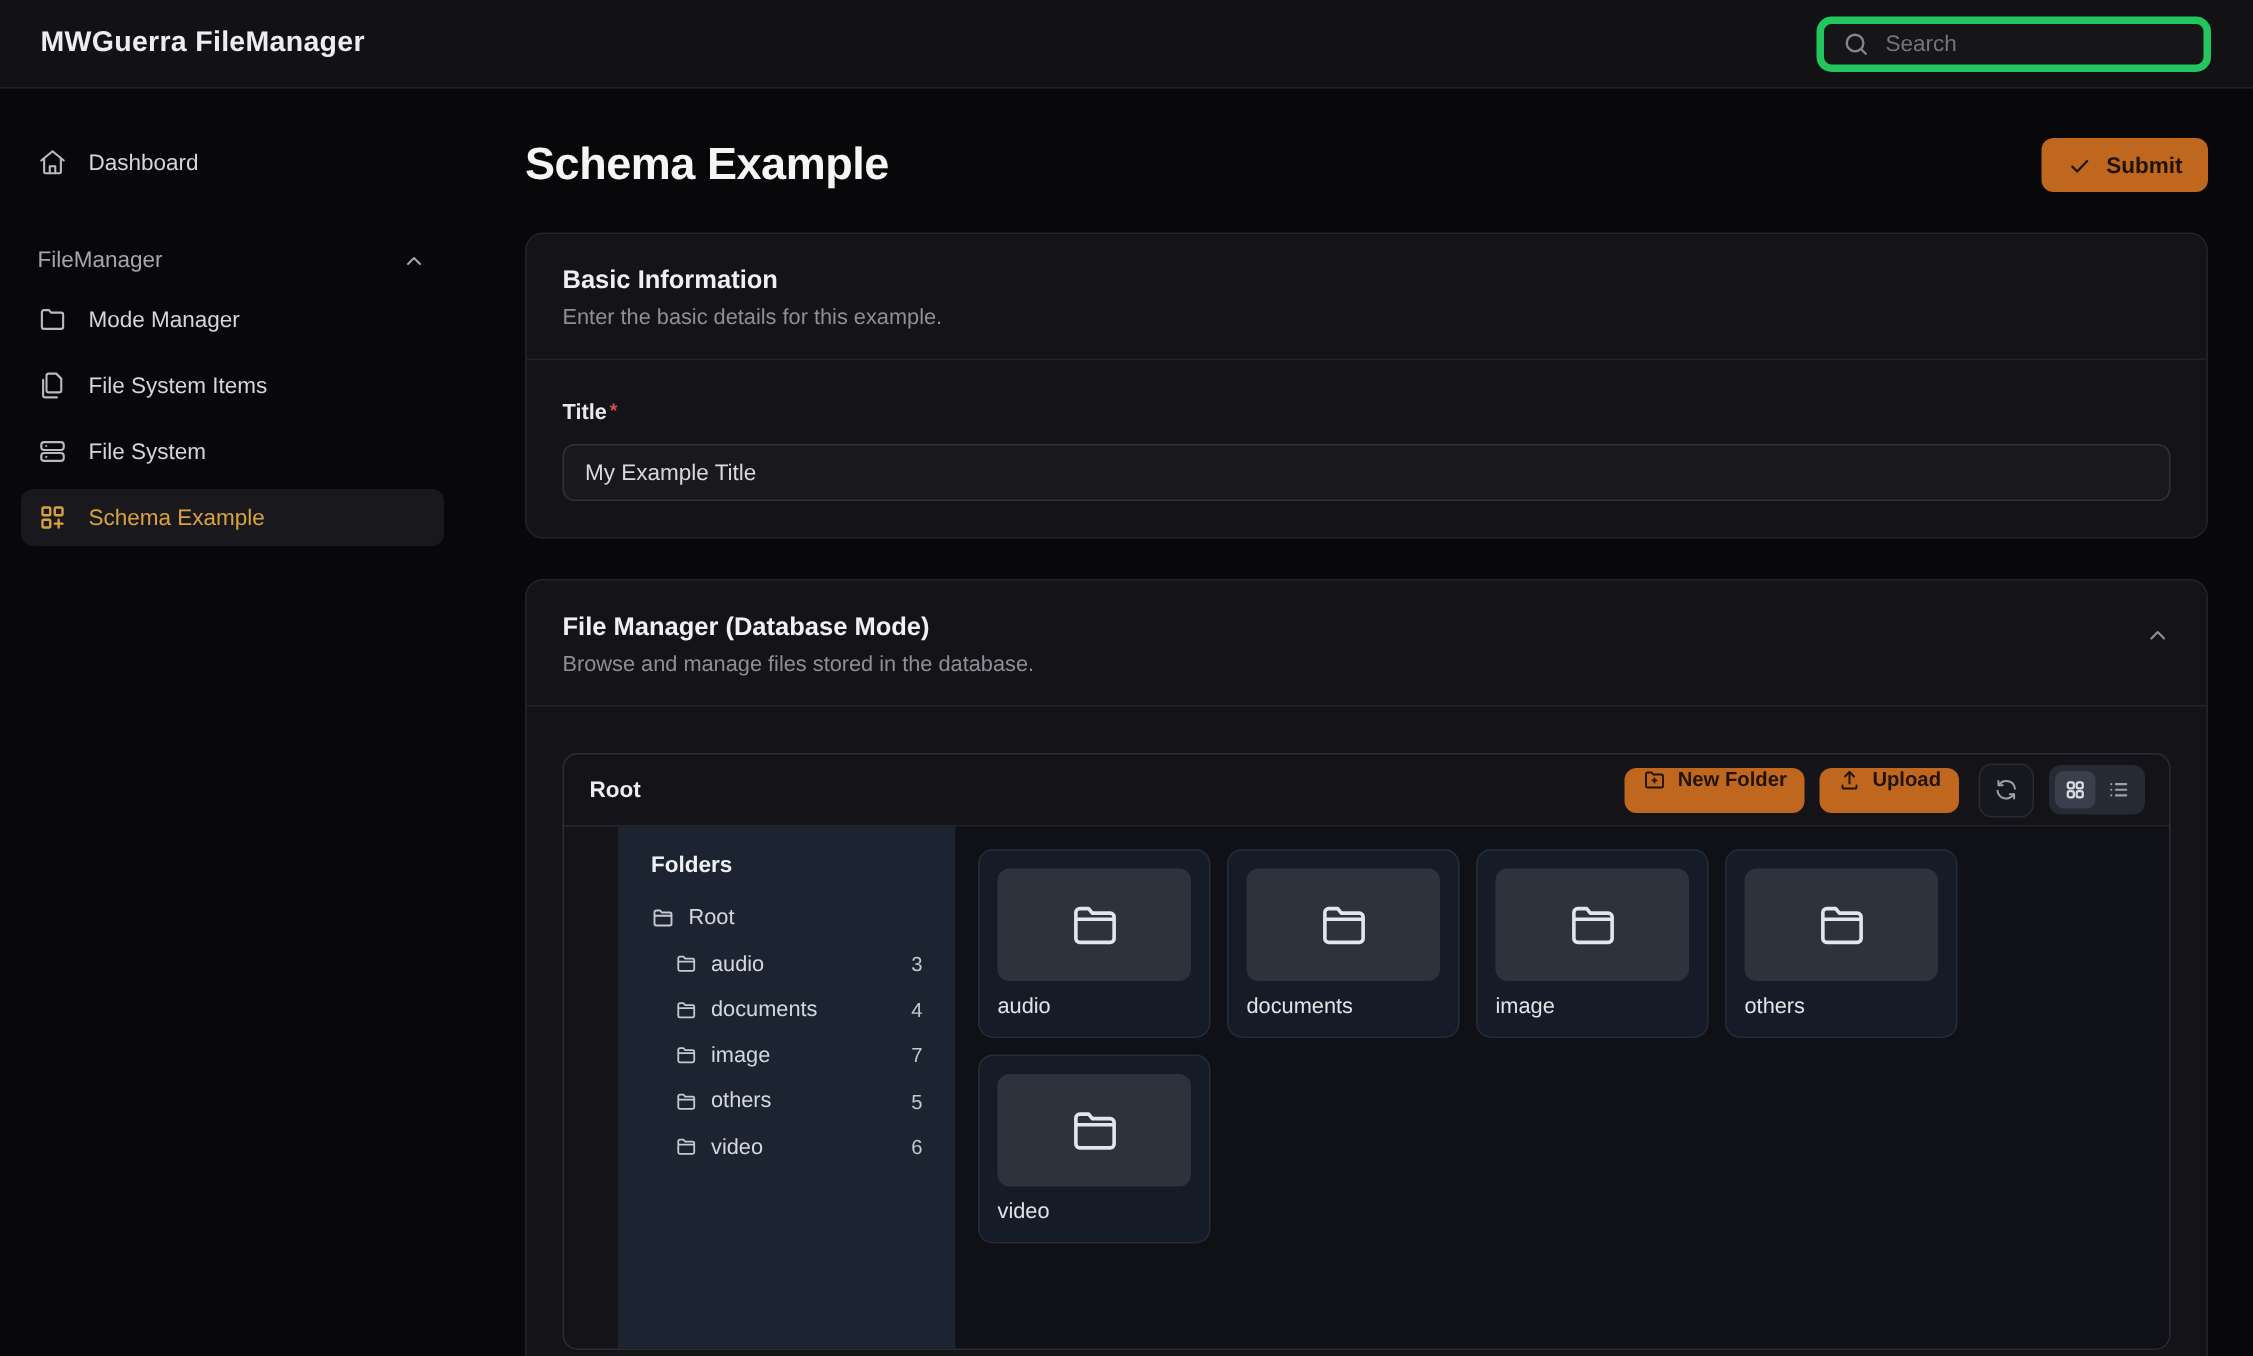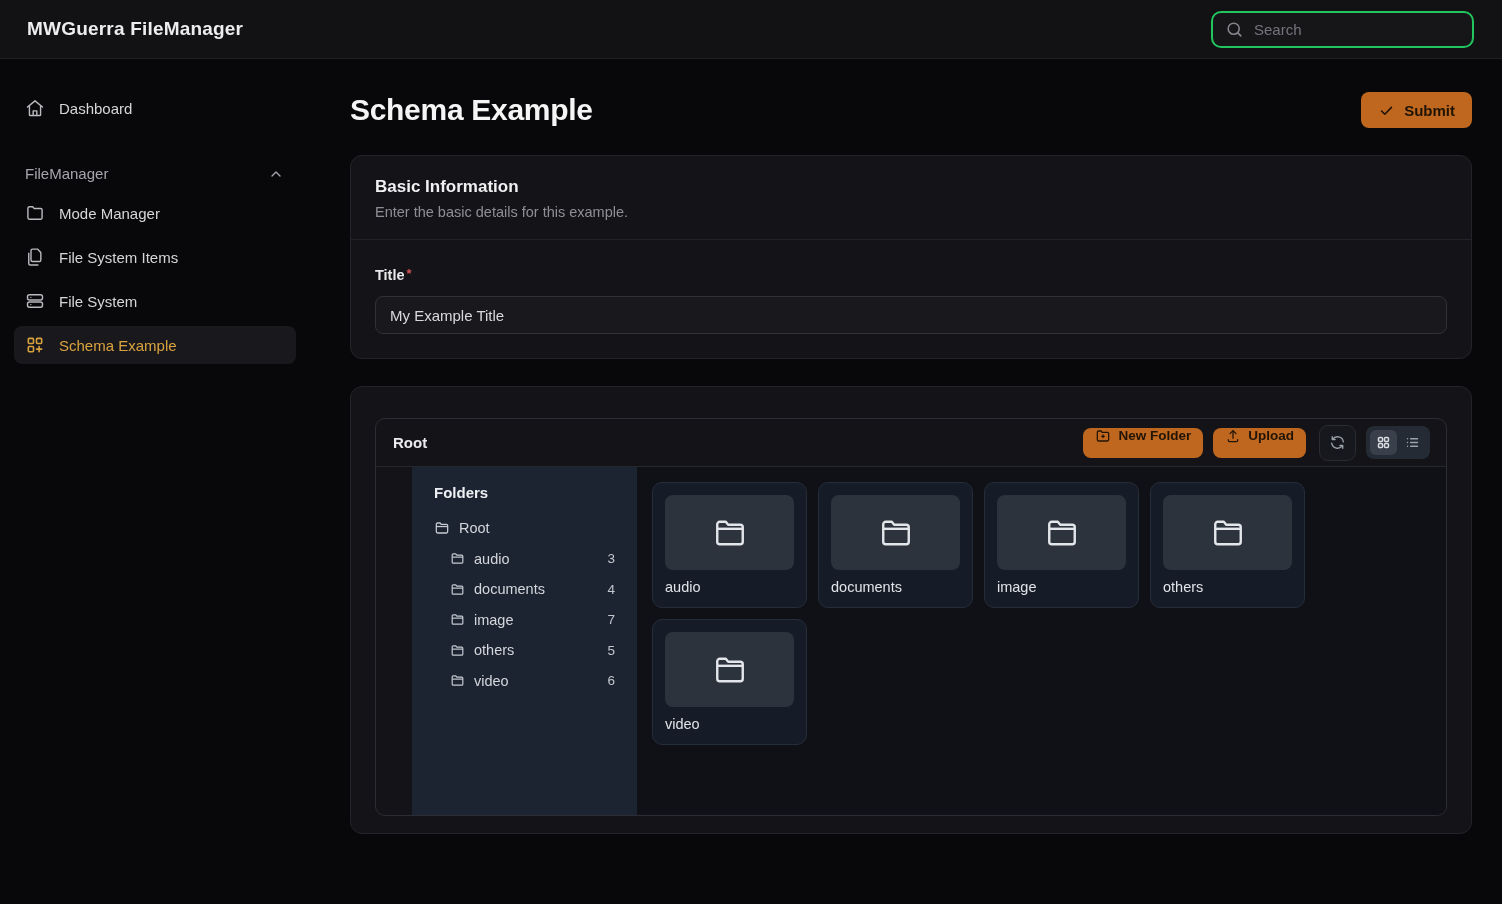--- a/index.html
+++ b/index.html
@@ -17,21 +17,21 @@
     background: #121215;
     border-bottom: 1px solid #1e1e23;
     display: flex;
     align-items: center;
     justify-content: space-between;
     padding: 0 28px 0 27px;
   }
   .brand { font-size: 19px; font-weight: 700; color: #ededf0; letter-spacing: .2px; }
   .search-box {
     width: 263px; height: 37px;
-    border: 2px solid #22c55e;
+    border: 5px solid #22c55e;
     border-radius: 10px;
     background: rgba(255,255,255,0.02);
     display: flex; align-items: center; gap: 10px;
     padding: 0 12px;
     color: #84848c;
   }
   .search-box input {
     background: transparent; border: none; outline: none;
     color: #c9c9cd; font-size: 15px; width: 100%;
     font-family: "Liberation Sans", sans-serif;
@@ -270,20 +270,29 @@
       </div>
       <div class="card-body">
         <label class="field-label">
           <span>Title</span><span class="req">*</span>
         </label>
         <input class="text-input" type="text" value="My Example Title" style="">
       </div>
     </section>
 
     <section class="card">
+      <div class="card-head">
+        <div class="card-title">File Manager (Database Mode)</div>
+        <div class="card-sub">Browse and manage files stored in the database.</div>
+        <button class="collapse-btn">
+          <svg width="17" height="17" viewBox="0 0 24 24" fill="none" stroke="currentColor" stroke-width="2" stroke-linecap="round" stroke-linejoin="round">
+              <path d="m6 15 6-6 6 6"></path>
+            </svg>
+        </button>
+      </div>
       <div class="card-body fm">
         <div class="browser">
 
           <div class="browser-head">
             <div class="browser-path">Root</div>
             <div class="controls">
               <button class="btn-orange">
                 <span>
                   <svg width="16" height="16" viewBox="0 0 24 24" fill="none" stroke="currentColor" stroke-width="1.9" stroke-linecap="round" stroke-linejoin="round">
                       <path d="M3.5 6.2A1.7 1.7 0 0 1 5.2 4.5h4l1.6 2h8A1.7 1.7 0 0 1 20.5 8.2v9.6a1.7 1.7 0 0 1-1.7 1.7H5.2a1.7 1.7 0 0 1-1.7-1.7z"></path>

